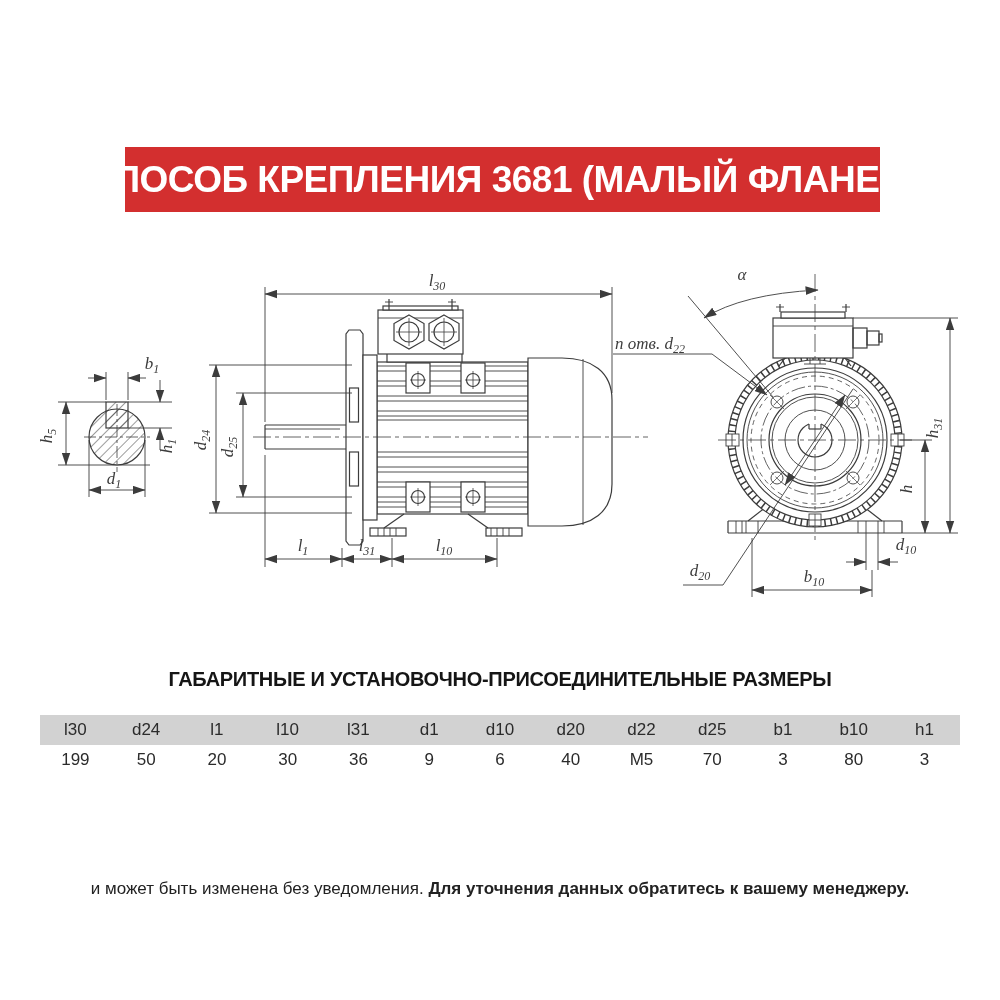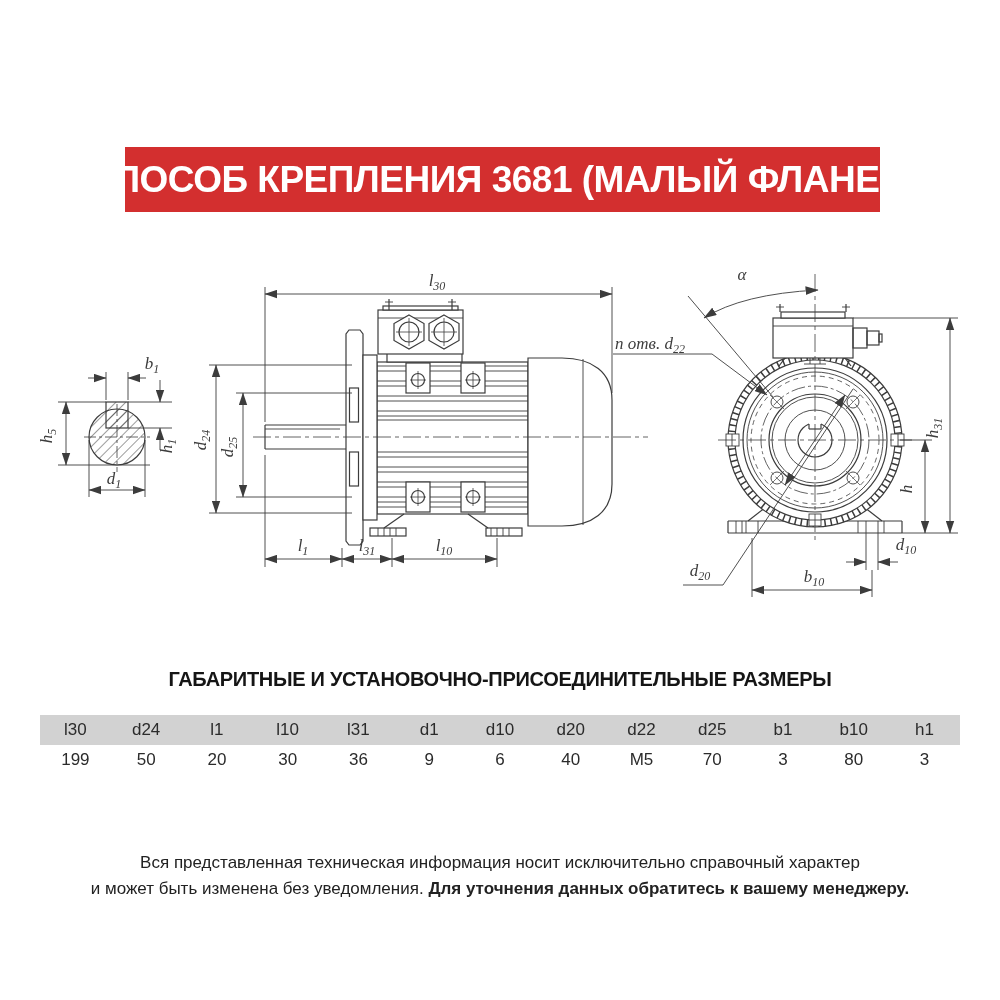--- a/index.html
+++ b/index.html
@@ -368,15 +368,15 @@
     <div class="t-cell">40</div>
     <div class="t-cell">M5</div>
     <div class="t-cell">70</div>
     <div class="t-cell">3</div>
     <div class="t-cell">80</div>
     <div class="t-cell">3</div>
   </div>
 </div>
 
 <div class="footer">
-  <span>Вся представленная техническая информация носит исключительно справочный характер</span><br>
+  <br>
   <span>и может быть изменена без уведомления. </span><b>Для уточнения данных обратитесь к вашему менеджеру.</b>
 </div>
 
 </body></html>

